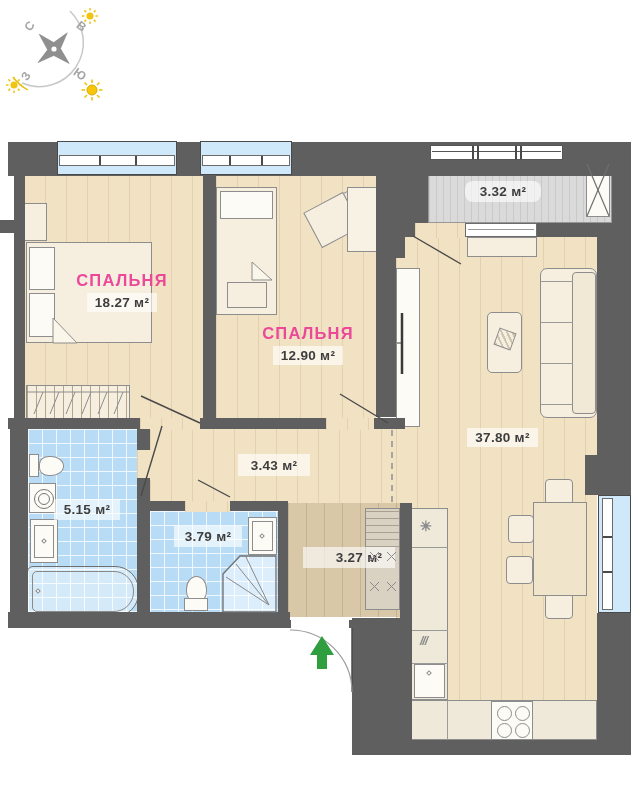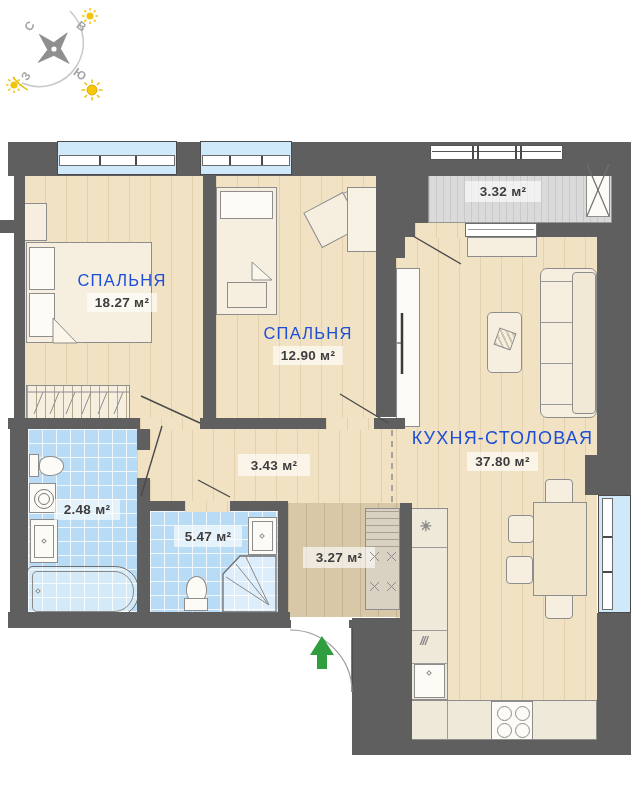--- a/index.html
+++ b/index.html
@@ -29,21 +29,21 @@
   .tick{position:absolute;background:#4a4a4a;}
   .circ{position:absolute;border:1px solid #777;border-radius:50%;}
   .burner{position:absolute;border:1px solid #8d8d8d;border-radius:50%;background:#fdfbf5;}
   .tub{position:absolute;background:rgba(255,255,255,.4);border:1.5px solid #6f6f6f;
        border-radius:6px 24px 24px 6px;box-sizing:border-box;}
   .tubIn{position:absolute;border:1px solid #8a8a8a;border-radius:5px 20px 20px 5px;box-sizing:border-box;}
   .dot{position:absolute;width:4px;height:4px;border:1px solid #8a8a8a;transform:rotate(45deg);
        background:rgba(255,255,255,.7);box-sizing:border-box;}
   .rack{background-image:repeating-linear-gradient(90deg,#b3a78c 0 1px,transparent 1px 9px);}
   .rgroup{position:absolute;display:flex;flex-direction:column;align-items:center;gap:3px;}
-  .rname{color:#1d4ed8;font-weight:400;letter-spacing:1.2px;white-space:nowrap;}
+  .rname{color:#ec4899;font-weight:700;letter-spacing:1.2px;white-space:nowrap;}
   .chip{background:rgba(255,255,255,.62);color:#3e3e3e;font-weight:700;font-size:13.5px;
         display:flex;align-items:center;justify-content:center;letter-spacing:.3px;
         padding:2px 8px;white-space:nowrap;}
   .chipA{position:absolute;background:rgba(255,255,255,.62);color:#3e3e3e;font-weight:700;
         font-size:13.5px;display:flex;align-items:center;justify-content:center;
         letter-spacing:.3px;white-space:nowrap;}
   .icon{position:absolute;color:#8a8a8a;font-weight:700;}
   svg.overlay{position:absolute;left:0;top:0;z-index:50;pointer-events:none;}
 </style>
 </head>
@@ -190,28 +190,27 @@
 
   <div class="rgroup" style="left:60px;top:271px;width:124px;">
     <div class="rname" style="font-size:16.5px;">СПАЛЬНЯ</div>
     <span class="chip">18.27 м²</span>
   </div>
   <div class="rgroup" style="left:246px;top:324px;width:124px;">
     <div class="rname" style="font-size:16.5px;">СПАЛЬНЯ</div>
     <span class="chip">12.90 м²</span>
   </div>
   <div class="rgroup" style="left:405px;top:428px;width:195px;">
-    <div class="rname" style="font-size:18px;">КУХНЯ-СТОЛОВАЯ</div>
     <span class="chip">37.80 м²</span>
   </div>
-  <div class="chipA" style="left:465px;top:181px;width:76px;height:21px;">3.32 м²</div>
+  <div class="chipA" style="left:465px;top:181px;width:76px;height:21px;border-radius:8px;">3.32 м²</div>
   <div class="chipA" style="left:238px;top:454px;width:72px;height:22px;">3.43 м²</div>
-  <div class="chipA" style="left:54px;top:499px;width:66px;height:21px;">2.48 м²</div>
-  <div class="chipA" style="left:174px;top:526px;width:68px;height:21px;">5.47 м²</div>
-  <div class="chipA" style="left:303px;top:547px;width:72px;height:21px;">3.27 м²</div>
+  <div class="chipA" style="left:54px;top:499px;width:66px;height:21px;">5.15 м²</div>
+  <div class="chipA" style="left:174px;top:526px;width:68px;height:21px;">3.79 м²</div>
+  <div class="chipA" style="left:303px;top:547px;width:72px;height:21px;padding-left:20px;">3.27 м²</div>
 
   <svg class="overlay" width="639" height="785" viewBox="0 0 639 785">
 
     <g>
       <path d="M70 11 A44 44 0 0 1 22 83" fill="none" stroke="#c8c8c8" stroke-width="1.5"></path>
       <path d="M13 77 A43 43 0 0 0 28 90" fill="none" stroke="#e6bb06" stroke-width="1.3"></path>
       <path d="M67.3 32.8 L60.5 48.6 L69.2 63.5 L53.8 55.5 L38 62.6 L47.6 49.8 L39.2 34.2 L53.7 42.5 Z" fill="#8f8f8f" stroke="#7c7c7c" stroke-width="0.5"></path>
       <circle cx="54" cy="49" r="2.6" fill="#ffffff"></circle>
       <text x="26" y="32" font-size="12" font-weight="bold" fill="#a5a5a5" font-family="Liberation Sans, sans-serif" transform="rotate(-52 28 28)">С</text>
       <text x="77" y="30" font-size="12" font-weight="bold" fill="#a5a5a5" font-family="Liberation Sans, sans-serif" transform="rotate(38 81 26)">В</text>

